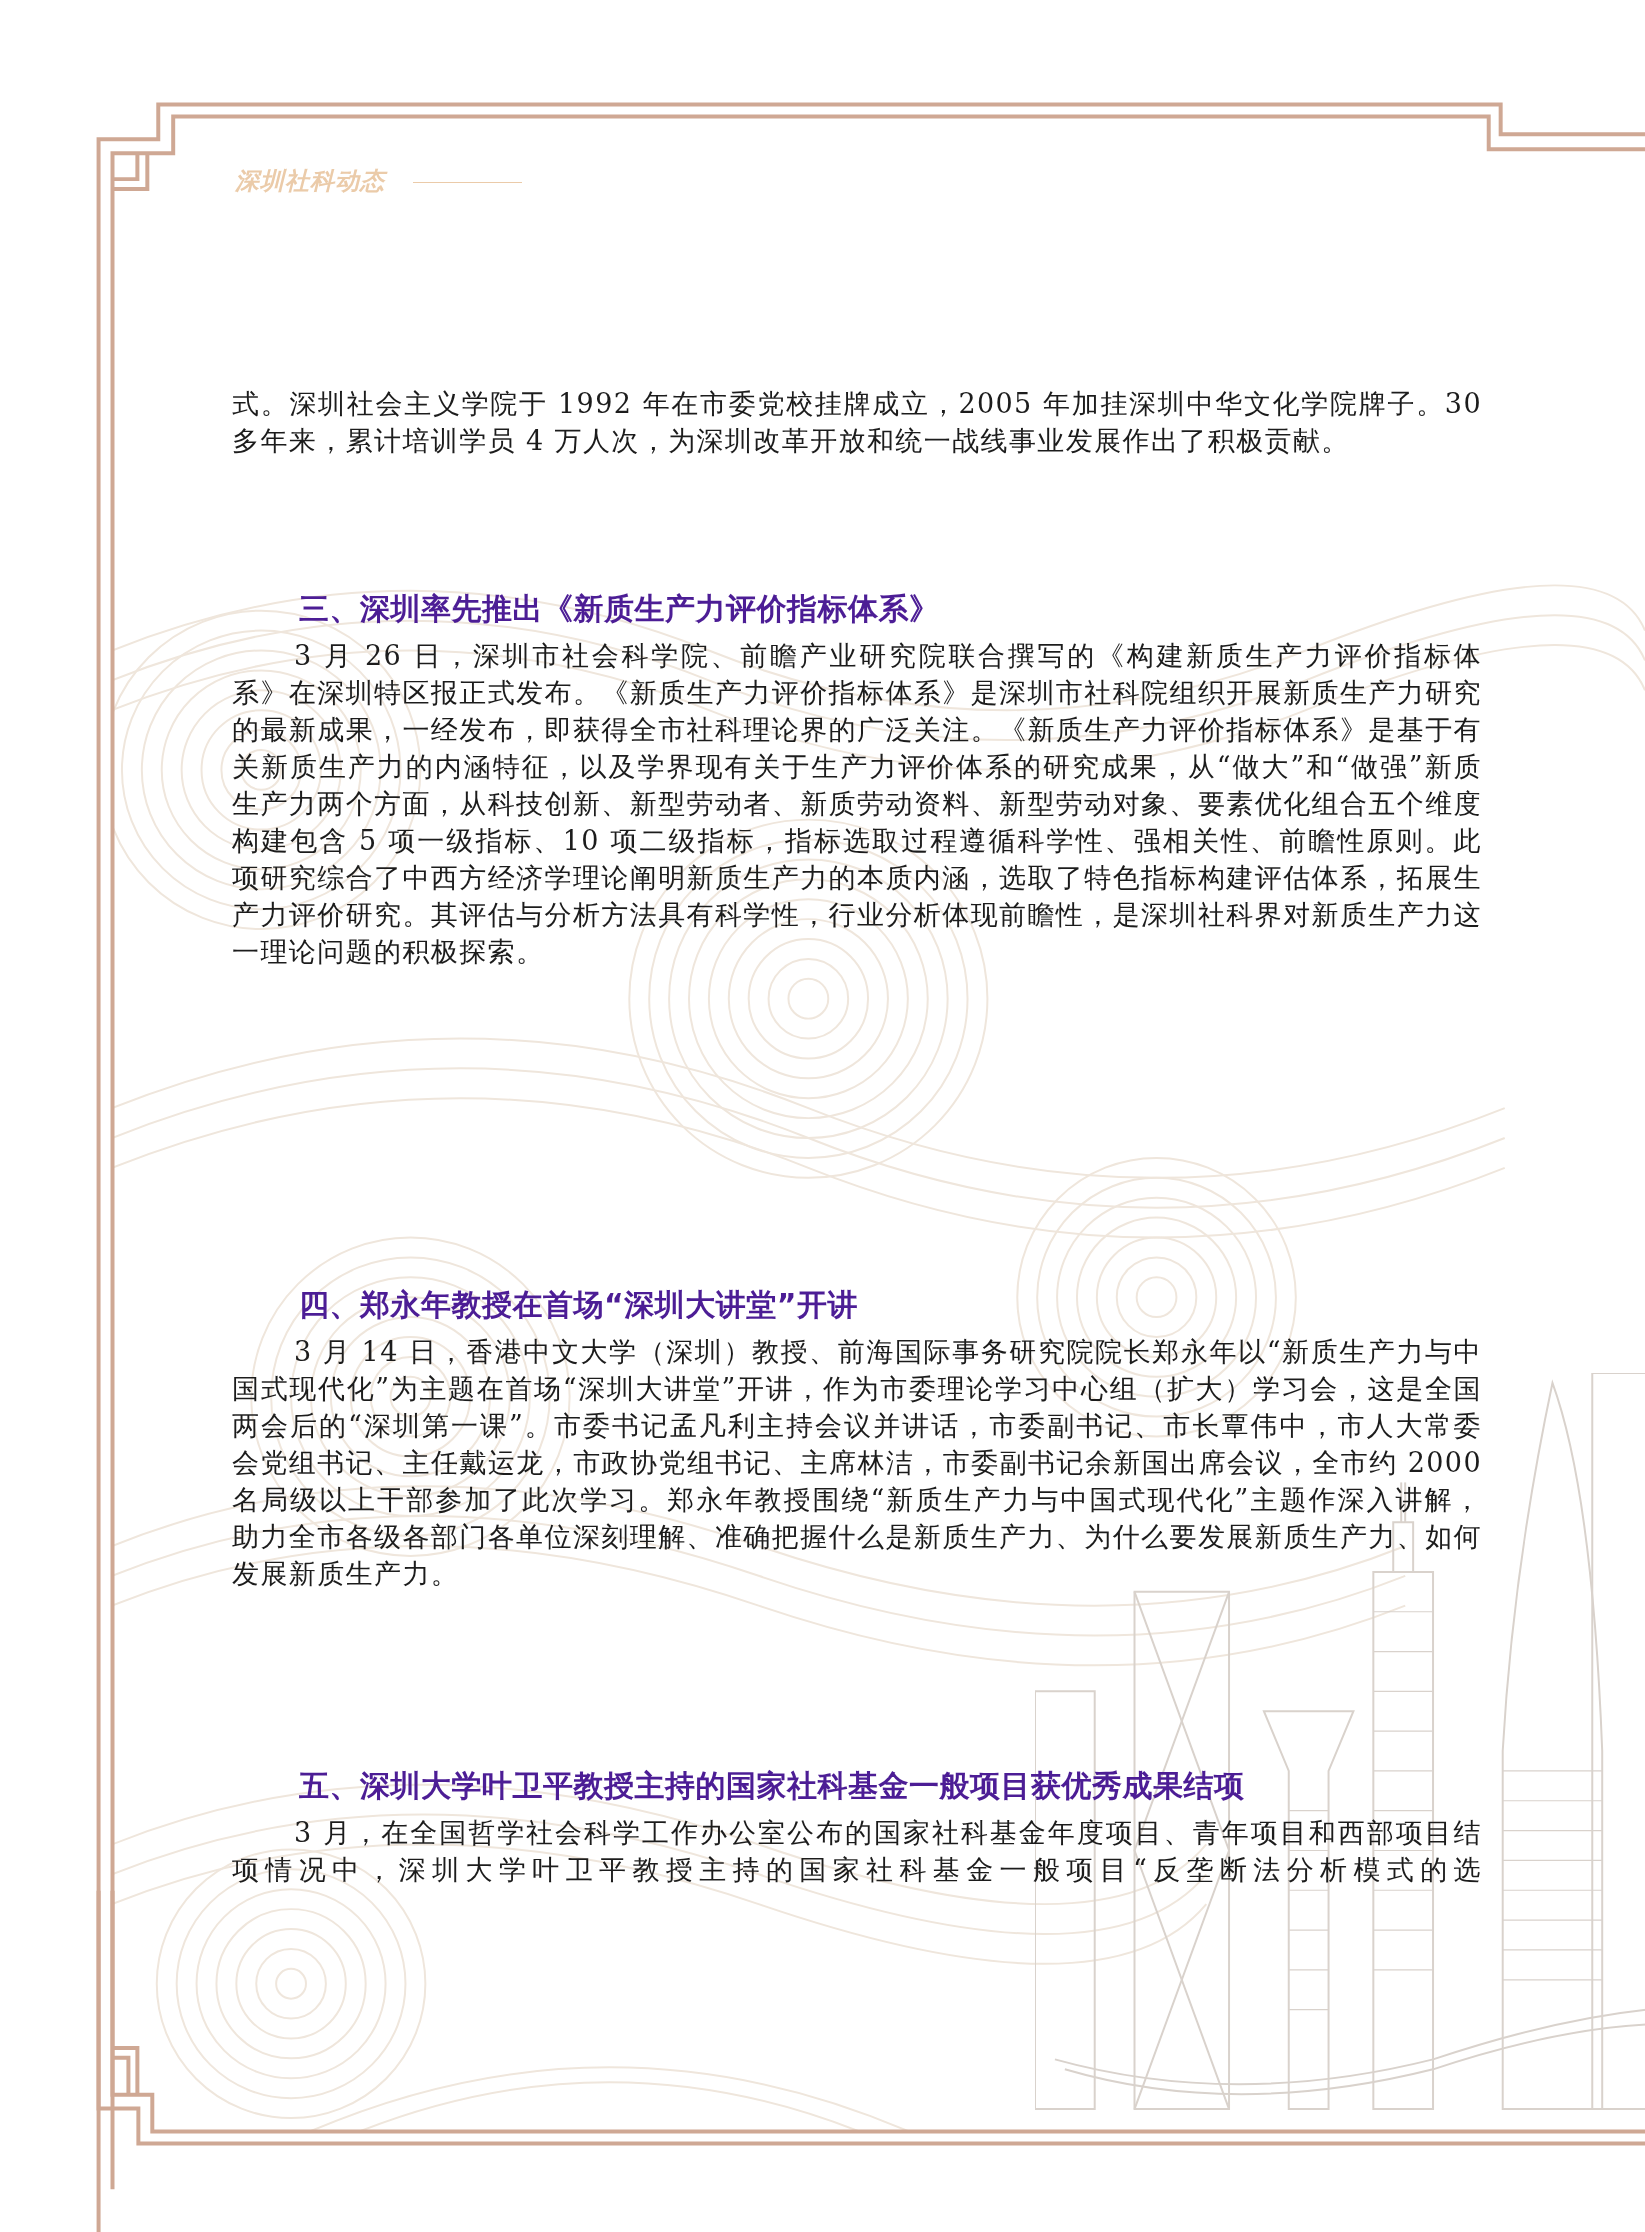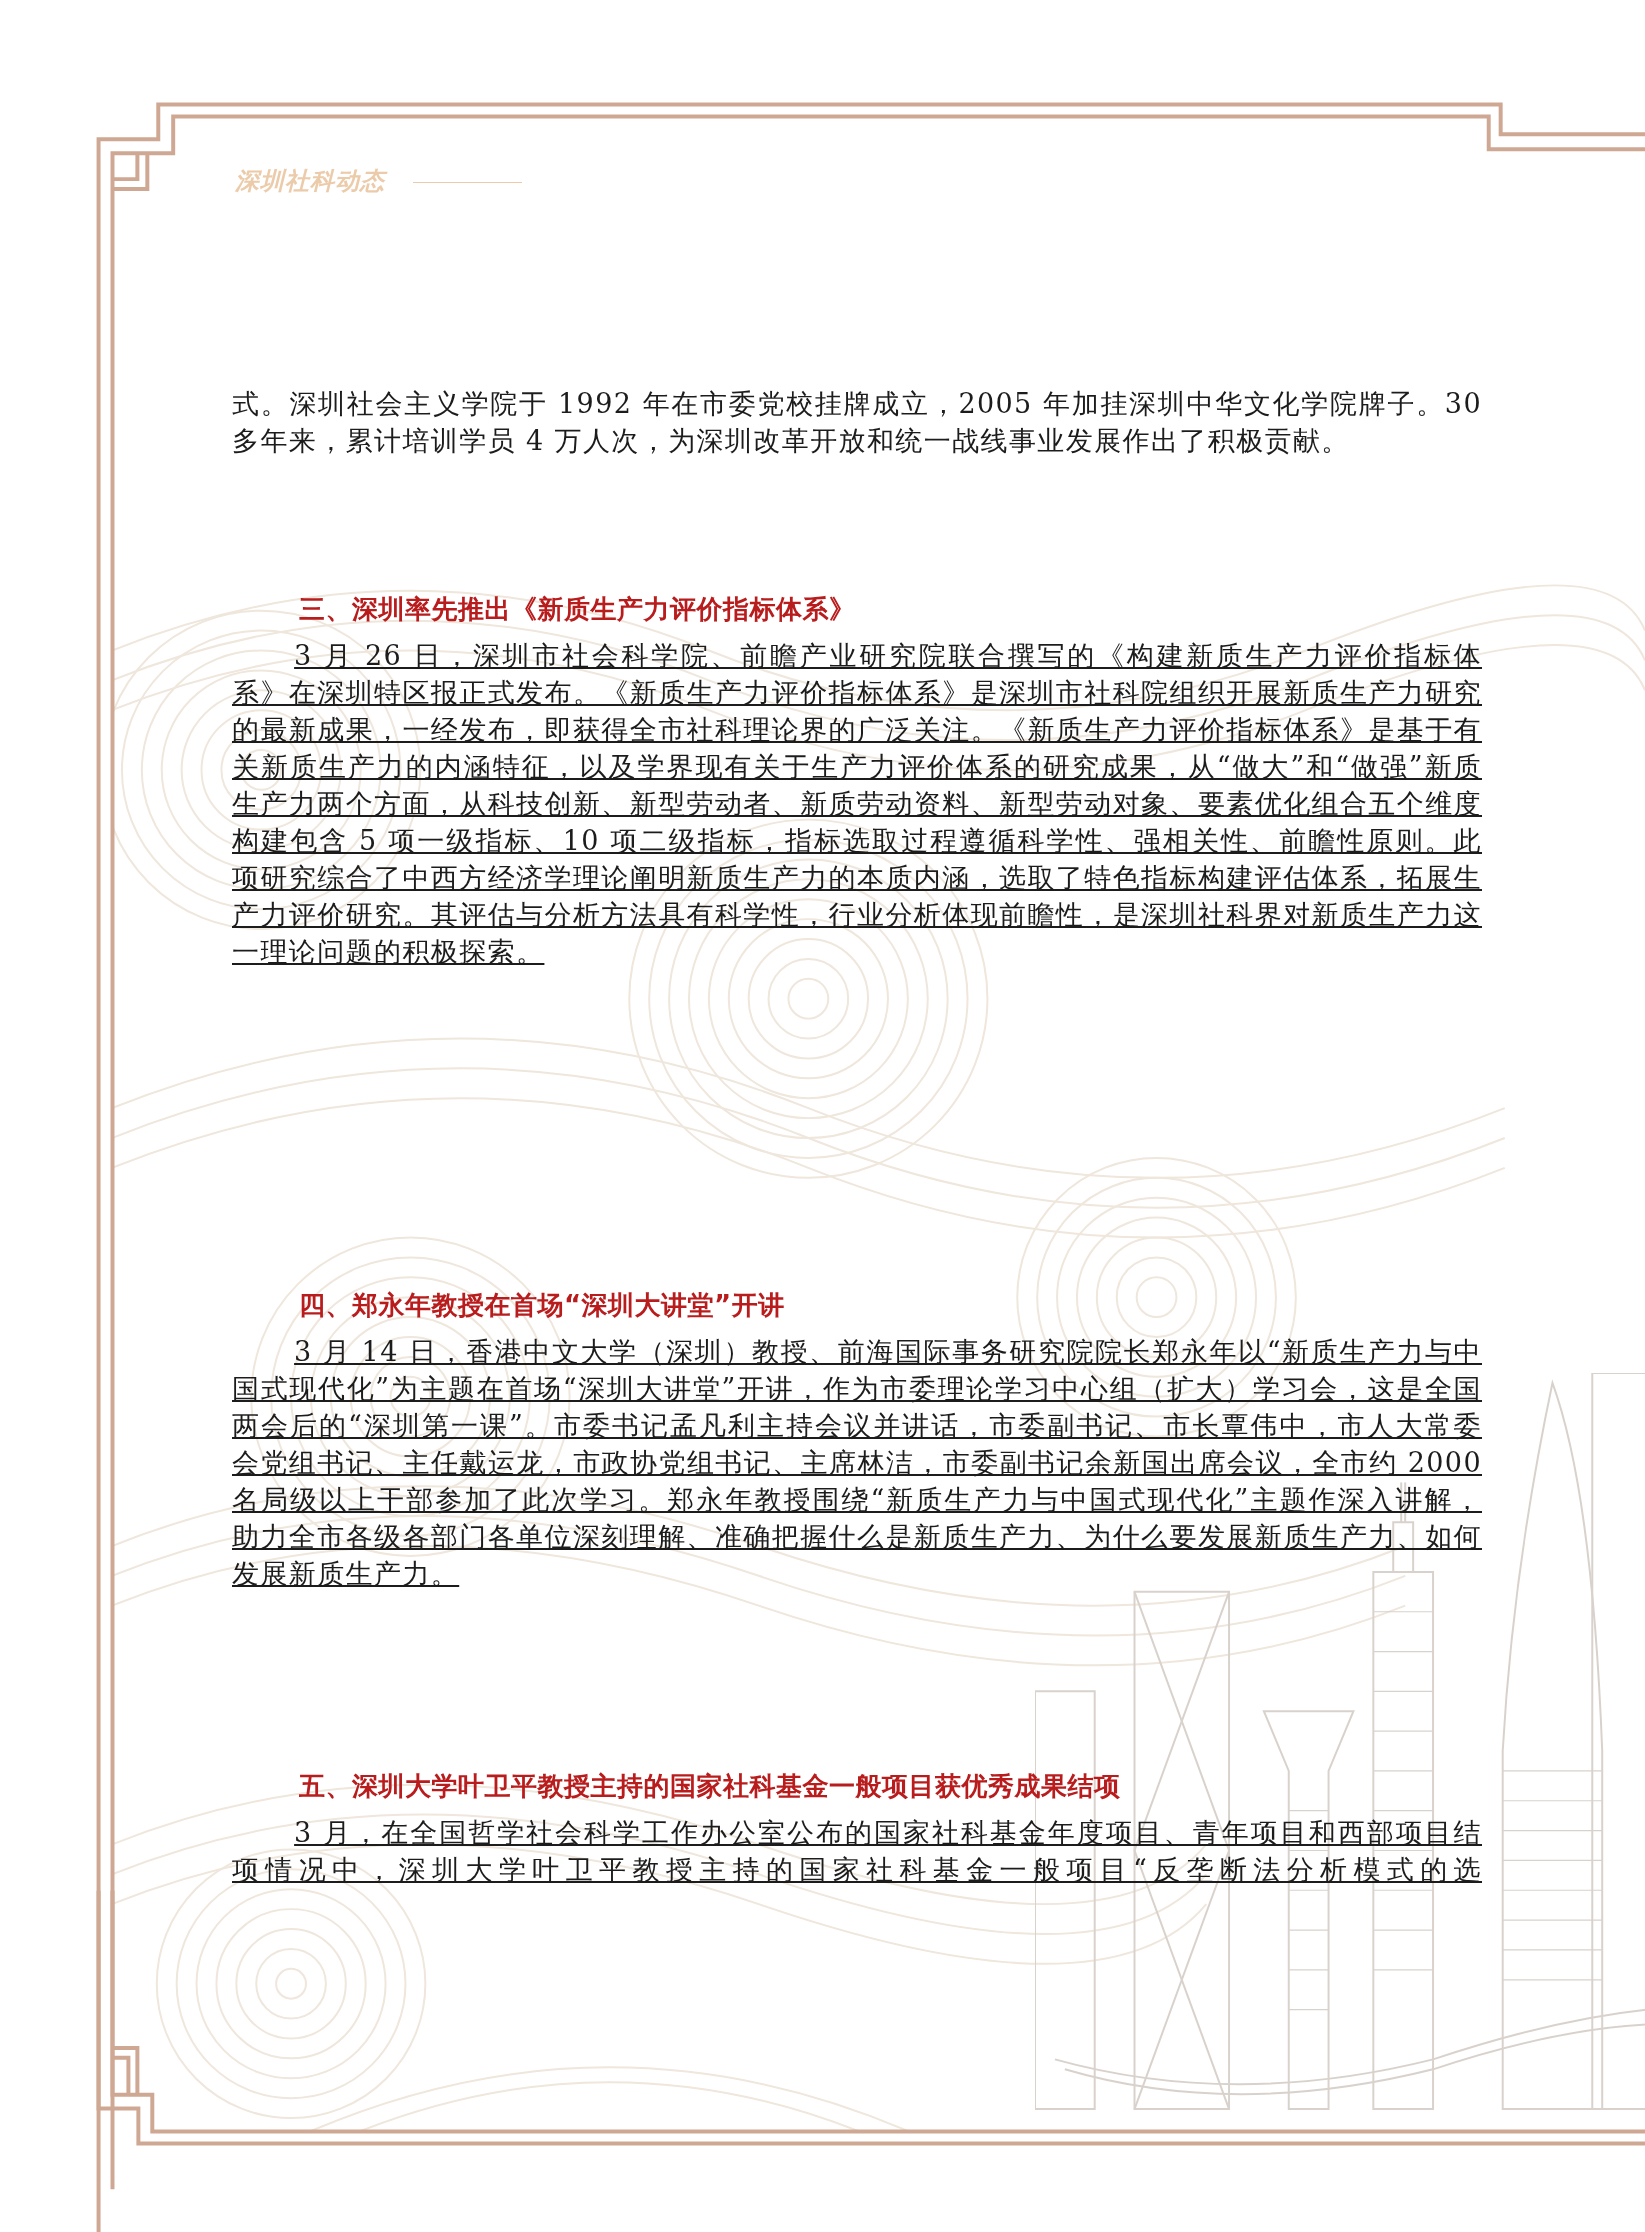--- a/index.html
+++ b/index.html
@@ -21,24 +21,24 @@
       font-size: 24px; font-weight: bold; font-style: italic;
       color: #ebcba9; letter-spacing: 1px;
     }
     .running-head .rule { width: 109px; height: 0; border-top: 1.5px solid #ebcba9; margin-top: 2px; }
     .block { position: absolute; left: 232px; width: 1250px; z-index: 3; }
     .para {
       font-size: 27px; line-height: 37px; margin: 0;
       text-align: justify; text-align-last: left;
       letter-spacing: 1.4px;
     }
-    .para.indent { text-indent: 2.3em; text-decoration: underline; }
+    .para.indent { text-indent: 2.3em; }
     .heading {
       font-family: "DejaVu Sans", "Liberation Sans", sans-serif;
-      font-size: 26px; font-weight: bold; color: #b91c1c;
+      font-size: 30px; font-weight: bold; color: #4c1d95;
       margin: 0; padding-left: 67px; line-height: 40px; letter-spacing: 0.5px;
     }
   </style>
 </head>
 <body>
 
 <svg class="bg-waves" viewBox="0 0 1541 1988" preserveAspectRatio="none">
   <g fill="none" stroke="#efe6dc" stroke-width="2">
     <g transform="translate(150,620)">
       <circle r="20"></circle>

